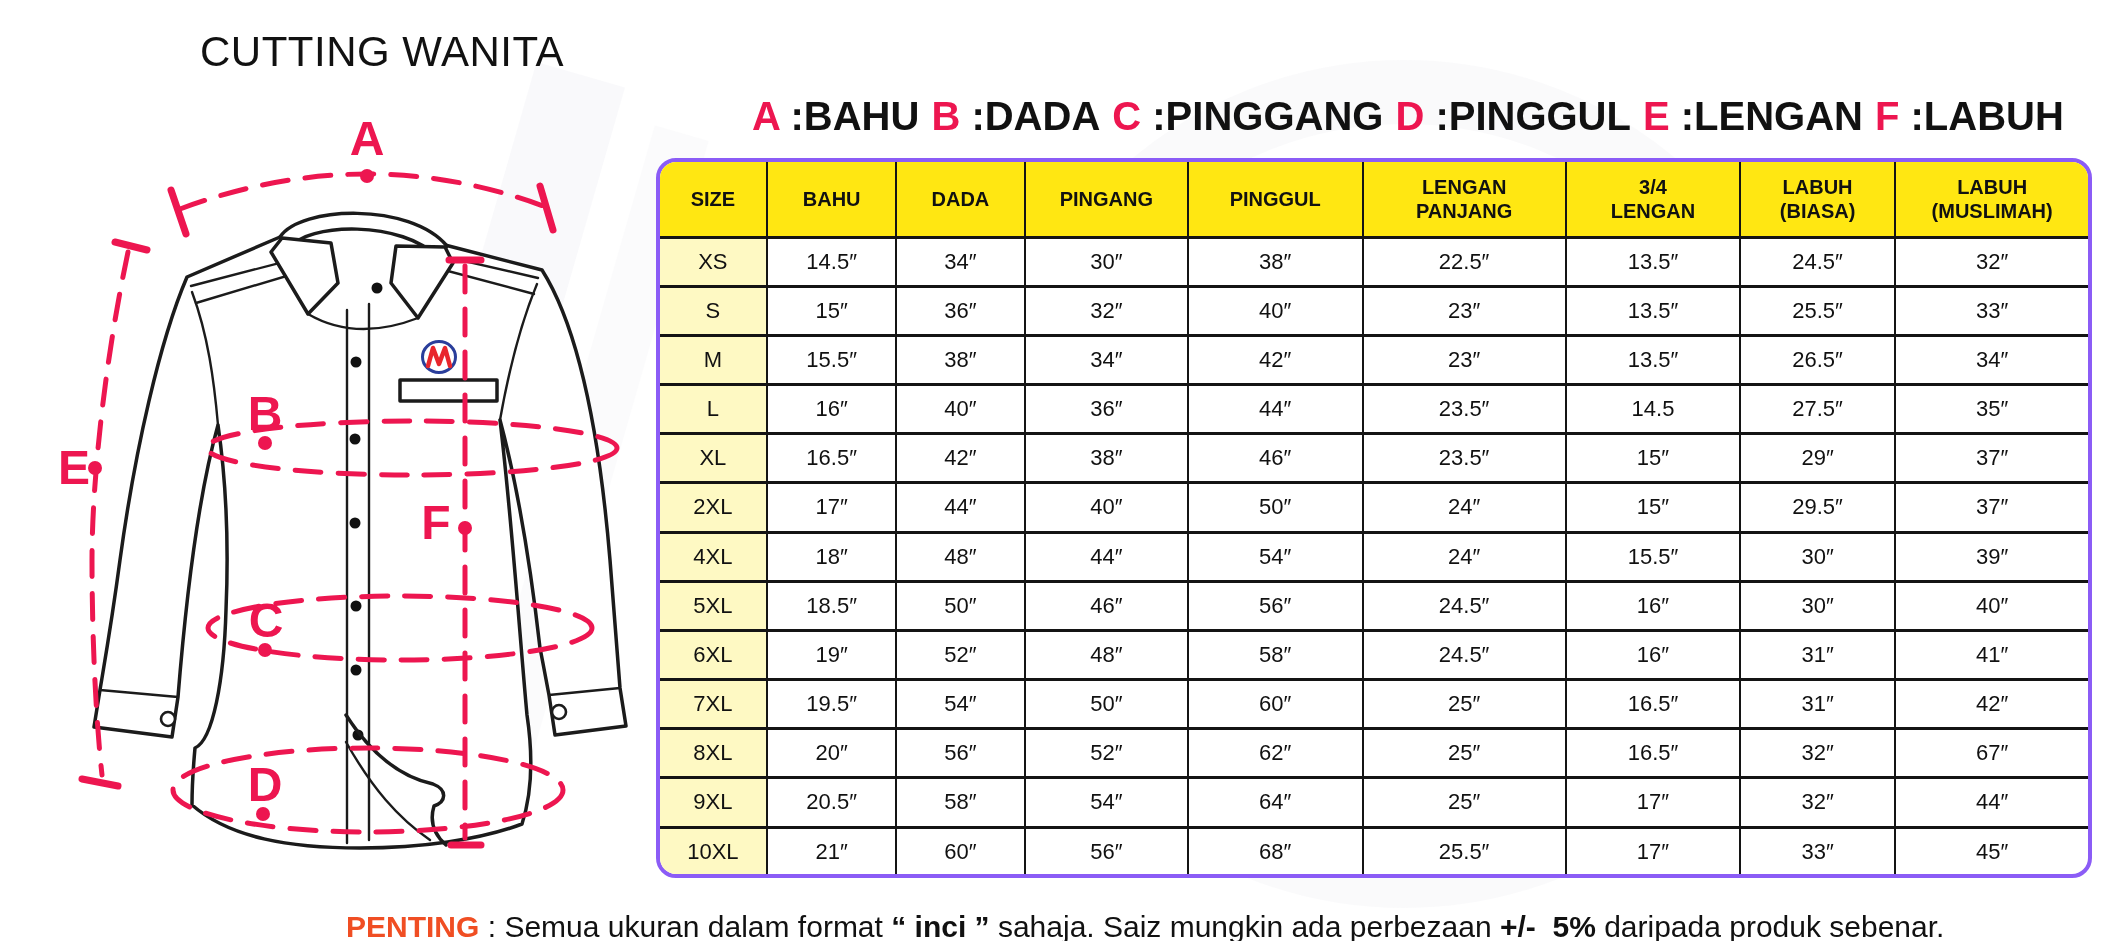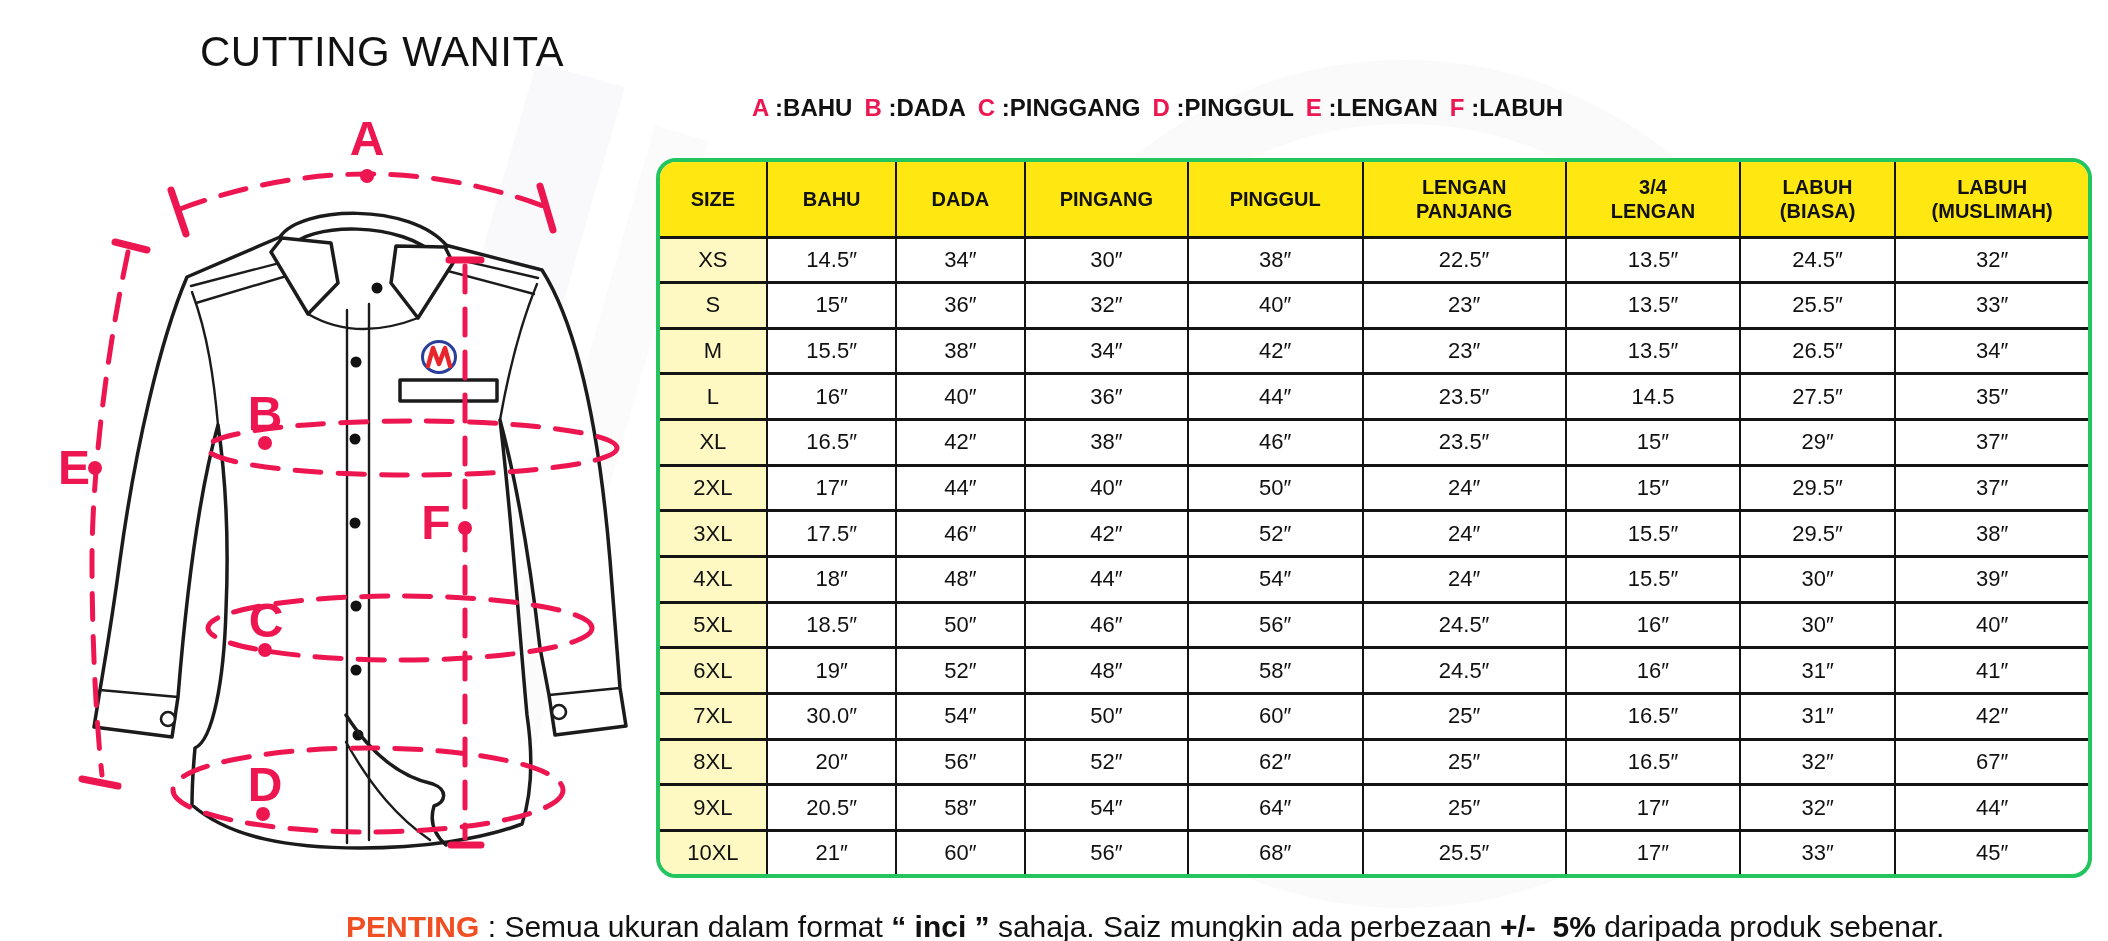--- a/index.html
+++ b/index.html
@@ -8,27 +8,27 @@
 
   
   .wm{position:absolute;pointer-events:none;}
   .wm-ring1{left:980px;top:60px;width:720px;height:720px;border:64px solid #f5f5f8;border-radius:50%;opacity:.55;}
   .wm-ring2{left:1120px;top:200px;width:440px;height:440px;border:46px solid #fdf3ee;border-radius:50%;opacity:.6;}
   .wm-bar1{left:430px;top:60px;width:92px;height:760px;background:#f4f4f7;transform:rotate(16deg);opacity:.55;}
   .wm-bar2{left:560px;top:120px;width:56px;height:680px;background:#f7f7fa;transform:rotate(16deg);opacity:.5;}
 
   
   .title{position:absolute;left:200px;top:28px;font-size:42px;font-weight:400;letter-spacing:.5px;white-space:pre;}
-  .legend{position:absolute;left:752px;top:94px;font-size:24px;font-weight:700;white-space:pre;}
+  .legend{position:absolute;left:752px;top:94px;font-size:40px;font-weight:700;white-space:pre;}
   .lg-item{margin-right:12px;}
   .lg-letter{color:#ED1650;}
 
   
   .table-wrap{position:absolute;left:656px;top:158px;width:1428px;height:712px;
-              border:4px solid #22c55e;border-radius:20px;overflow:hidden;background:#fff;}
+              border:4px solid #8b5cf6;border-radius:20px;overflow:hidden;background:#fff;}
   table{border-collapse:collapse;table-layout:fixed;width:calc(100% + 5px);height:calc(100% + 5px);margin:-2.5px;}
   th,td{border:2.5px solid #141414;text-align:center;vertical-align:middle;padding:0 2px;}
   thead th{background:#FFE712;font-size:20px;font-weight:700;white-space:pre-line;height:74px;line-height:1.2;}
   tbody td{font-size:22px;border-top-width:3.5px;}
   thead th{border-bottom-width:3.5px;}
   td.size-cell{background:#fef9c3;font-weight:400;}
 
   
   .note{position:absolute;left:346px;top:880px;font-size:30px;white-space:pre-wrap;}
   .note .orange{color:#F04E23;font-weight:700;}
@@ -236,31 +236,20 @@
             <td>17″</td>
             <td>44″</td>
             <td>40″</td>
             <td>50″</td>
             <td>24″</td>
             <td>15″</td>
             <td>29.5″</td>
             <td>37″</td>
           </tr>
           <tr>
-            <td class="size-cell">3XL</td>
-            <td>17.5″</td>
-            <td>46″</td>
-            <td>42″</td>
-            <td>52″</td>
-            <td>24″</td>
-            <td>15.5″</td>
-            <td>29.5″</td>
-            <td>38″</td>
-          </tr>
-          <tr>
             <td class="size-cell">4XL</td>
             <td>18″</td>
             <td>48″</td>
             <td>44″</td>
             <td>54″</td>
             <td>24″</td>
             <td>15.5″</td>
             <td>30″</td>
             <td>39″</td>
           </tr>
@@ -281,21 +270,21 @@
             <td>52″</td>
             <td>48″</td>
             <td>58″</td>
             <td>24.5″</td>
             <td>16″</td>
             <td>31″</td>
             <td>41″</td>
           </tr>
           <tr>
             <td class="size-cell">7XL</td>
-            <td>30.0″</td>
+            <td>19.5″</td>
             <td>54″</td>
             <td>50″</td>
             <td>60″</td>
             <td>25″</td>
             <td>16.5″</td>
             <td>31″</td>
             <td>42″</td>
           </tr>
           <tr>
             <td class="size-cell">8XL</td>

